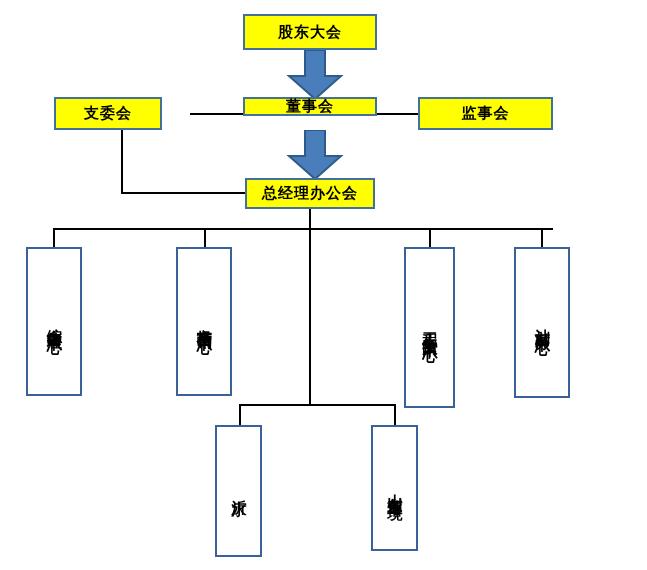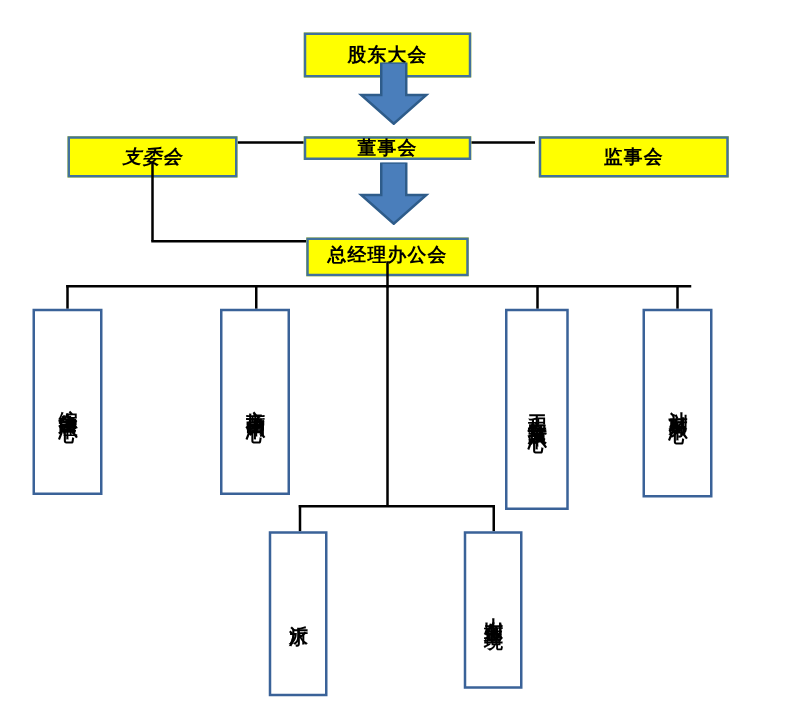--- a/index.html
+++ b/index.html
@@ -34,21 +34,20 @@
     border: 2px solid #41719C;
     display: flex;
     align-items: center;
     justify-content: center;
     color: #000000;
     font-weight: bold;
     font-size: 15px;
     letter-spacing: 1px;
     line-height: 1;
     white-space: nowrap;
-    margin-top: 12px;
   }
 
   
   .node-white {
     position: absolute;
     box-sizing: border-box;
     background: #FFFFFF;
     border: 2px solid #3A6298;
     display: flex;
     align-items: center;
@@ -78,25 +77,25 @@
   <div class="block-arrow" style="left:286px; top:50px; width:58px; height:50px;">
     <svg width="58" height="50" viewBox="0 0 58 50">
       <polygon points="19,0 39,0 39,26 55,26 29,49 3,26 19,26" fill="#4A7EBB" stroke="#2E5C8A" stroke-width="2" stroke-linejoin="miter"></polygon>
     </svg>
   </div>
 
   <div class="conn h" style="left:190px; top:113px; width:53px;"></div>
 
   <div class="conn h" style="left:377px; top:113px; width:51px;"></div>
 
-  <div class="node-yellow" style="left:54px; top:97px; width:136px; height:33px;font-style:italic;">支委会</div>
+  <div class="node-yellow" style="left:54px; top:97px; width:108px; height:33px;">支委会</div>
 
   <div class="node-yellow" style="left:243px; top:97px; width:134px; height:19px;">董事会</div>
 
-  <div class="node-yellow" style="left:431px; top:97px; width:152px; height:33px;">监事会</div>
+  <div class="node-yellow" style="left:418px; top:97px; width:135px; height:33px;">监事会</div>
 
   <div class="block-arrow" style="left:286px; top:130px; width:58px; height:50px;">
     <svg width="58" height="50" viewBox="0 0 58 50">
       <polygon points="19,0 39,0 39,26 55,26 29,49 3,26 19,26" fill="#4A7EBB" stroke="#2E5C8A" stroke-width="2" stroke-linejoin="miter"></polygon>
     </svg>
   </div>
 
   <div class="conn v" style="left:121px; top:130px; height:63px;"></div>
   <div class="conn h" style="left:121px; top:192px; width:124px;"></div>
 

